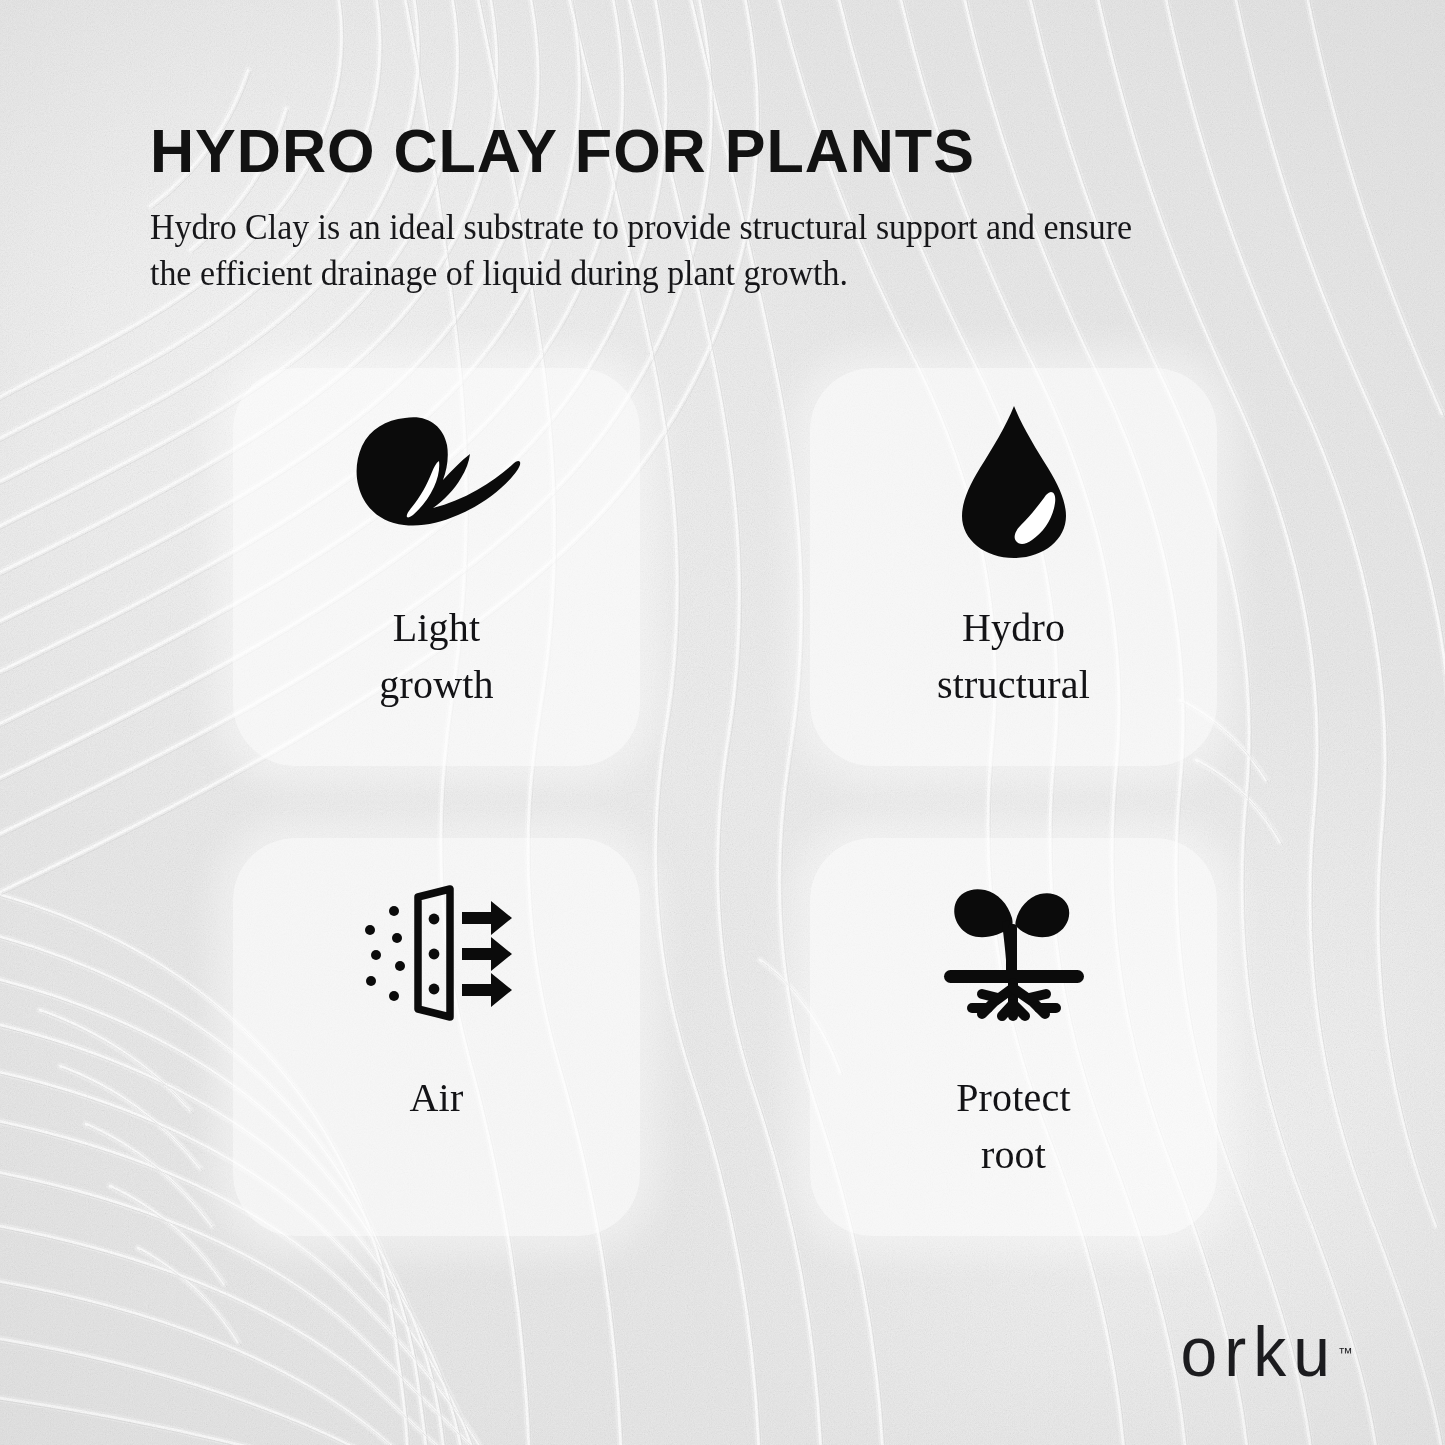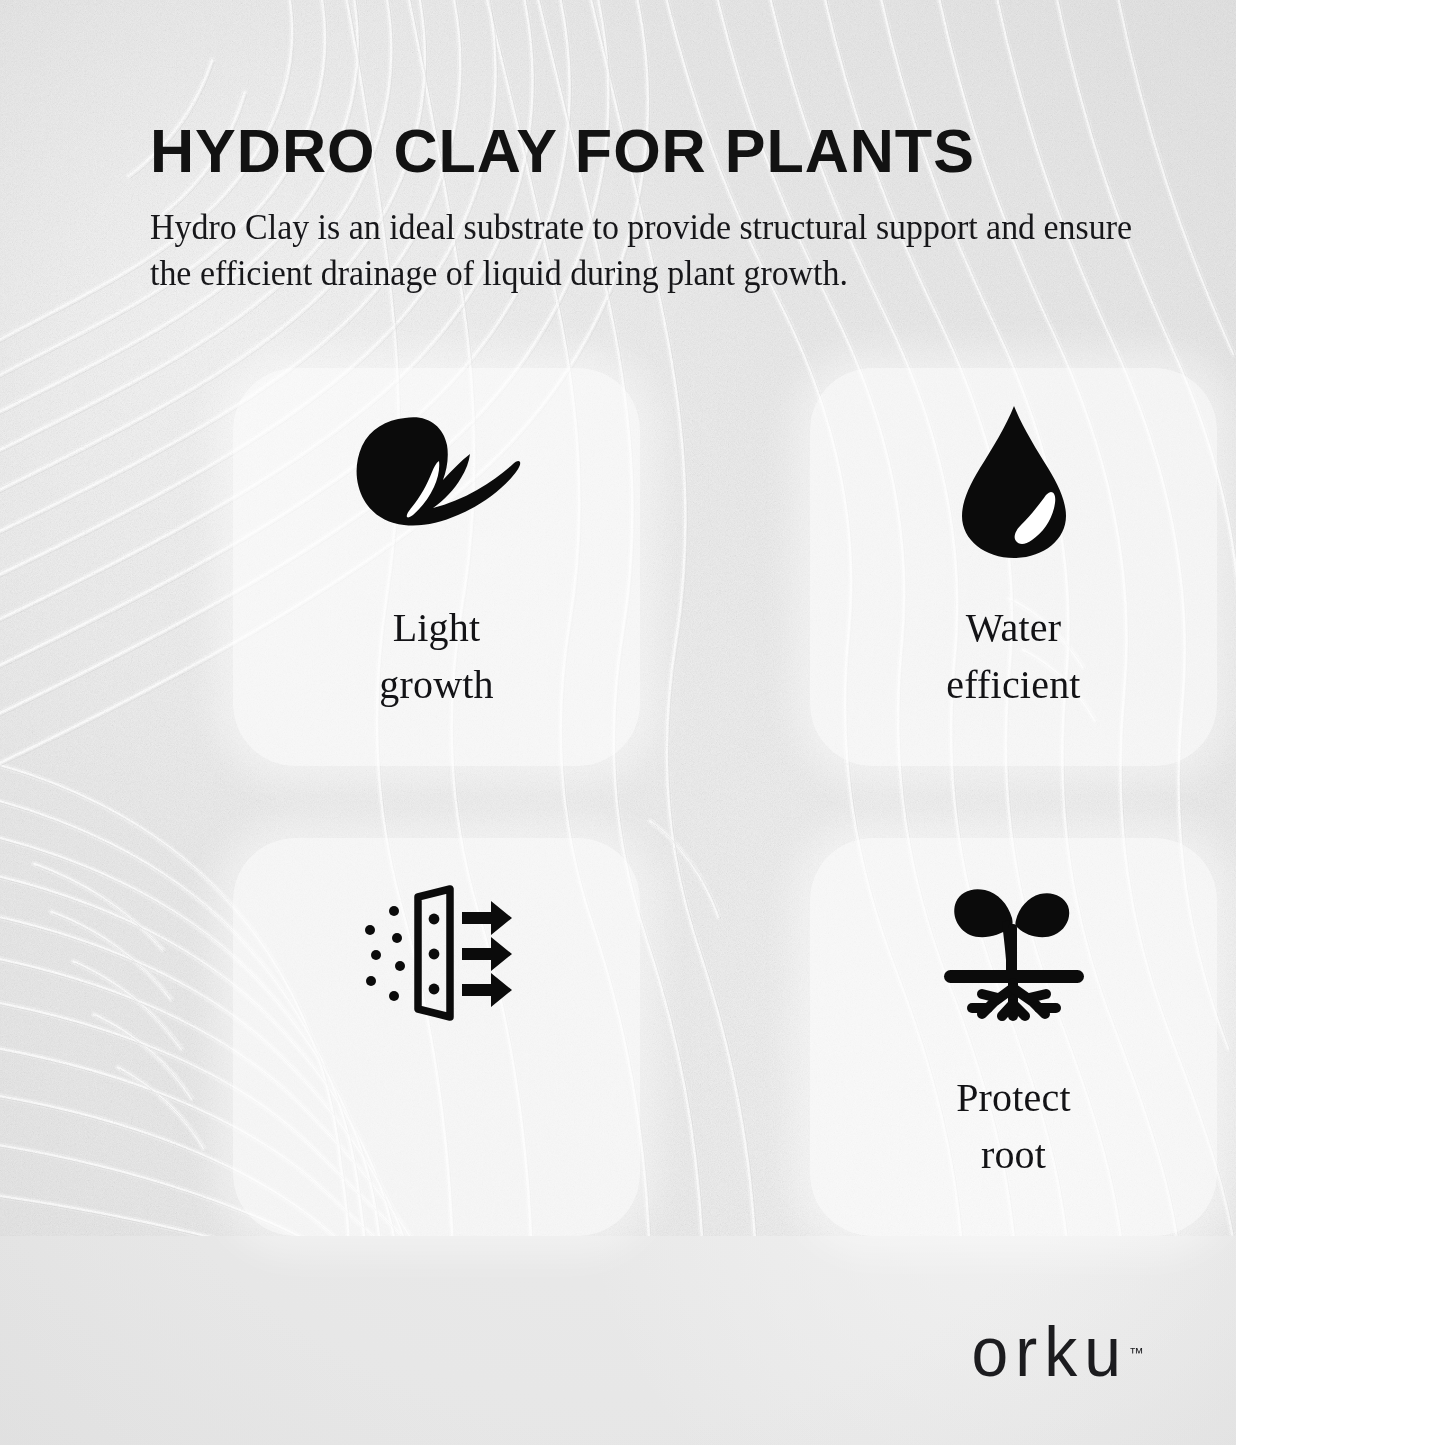--- a/index.html
+++ b/index.html
@@ -1,21 +1,21 @@
 <!DOCTYPE html>
 <html><head>
 <meta charset="utf-8">
 <style>
   html, body {
     margin: 0; padding: 0;
     background: #ffffff;
   }
   #stage {
     position: relative;
-    width: 1236px;
+    width: 1445px;
     height: 1445px;
     overflow: hidden;
     background: #e5e5e5;
     font-family: "Liberation Sans", sans-serif;
   }
 
   
   .bg-base {
     position: absolute; inset: 0;
     background:
@@ -292,22 +292,22 @@
             M95,88
             C98,88 100,92 99,99
             C97,114 88,128 76,136
             C69,141 63,141 60,137
             C57,133 59,127 65,121
             C76,110 85,98 90,91
             C92,89 94,88 95,88 Z"></path>
         </svg>
       </div>
       <div class="card-label">
-        <span>Water</span>
-        <span>efficient</span>
+        <span>Hydro</span>
+        <span>structural</span>
       </div>
     </div>
 
     <div class="card">
       <div class="card-icon">
         <svg class="icon-air" width="160" height="142" viewBox="0 0 160 142" aria-hidden="true">
 
           <path fill="none" stroke="#0b0b0b" stroke-width="7.5" stroke-linejoin="round" stroke-linecap="round" d="M62,14 L94,6 L94,134 L62,126 Z"></path>
 
           <circle cx="78" cy="36" r="5.4" fill="#0b0b0b"></circle>
@@ -323,20 +323,21 @@
           <circle cx="38" cy="113" r="5.0" fill="#0b0b0b"></circle>
 
           <g fill="#0b0b0b">
             <path d="M106,29 L135,29 L135,18 L156,35 L135,52 L135,41 L106,41 Z"></path>
             <path d="M106,65 L135,65 L135,54 L156,71 L135,88 L135,77 L106,77 Z"></path>
             <path d="M106,101 L135,101 L135,90 L156,107 L135,124 L135,113 L106,113 Z"></path>
           </g>
         </svg>
       </div>
       <div class="card-label">
+        <span>Air</span>
       </div>
     </div>
 
     <div class="card">
       <div class="card-icon">
         <svg class="icon-root" width="152" height="142" viewBox="0 0 152 142" aria-hidden="true">
           <g fill="#0b0b0b">
 
             <path d="
               M72,44

